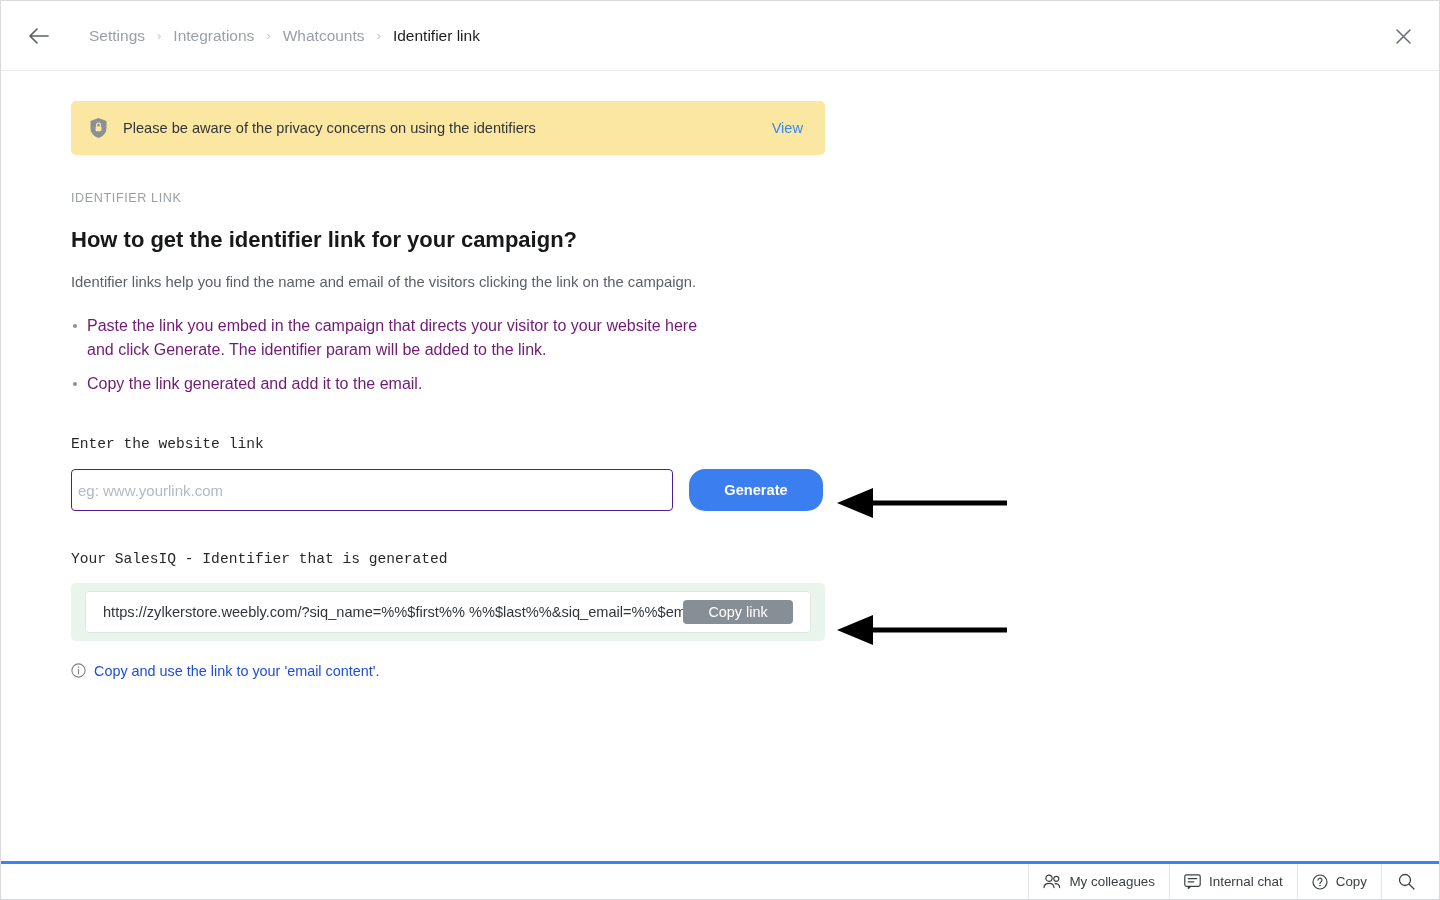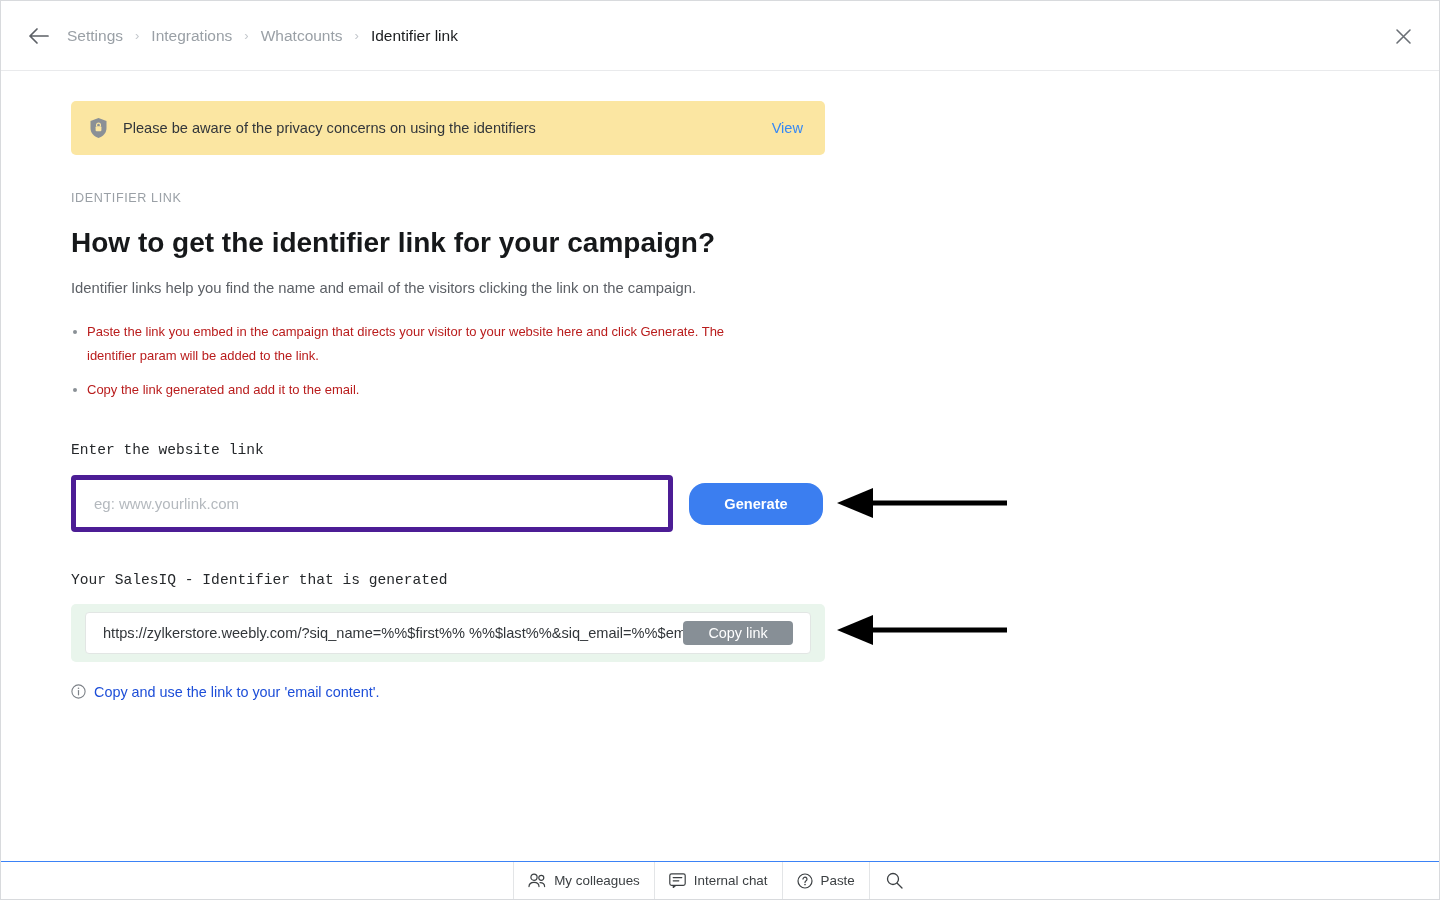--- a/index.html
+++ b/index.html
@@ -17,21 +17,21 @@
     border: 1px solid #d8dadd;
     overflow: hidden;
   }
 
   
   #header {
     position: absolute; left: 0; top: 0;
     width: 1438px; height: 70px;
     background: #ffffff;
     border-bottom: 1px solid #e9eaec;
-    display: flex; align-items: center;
+    display: flex; align-items: center; gap: 22px;
   }
   #back-btn {
     margin-left: 24px; width: 28px; height: 28px;
     display: flex; align-items: center; justify-content: center;
     cursor: pointer; color: #5c6066;
   }
   #breadcrumb {
     display: flex; align-items: center;
     margin-left: 14px; font-size: 15.5px;
   }
@@ -69,55 +69,55 @@
   }
 
   
   #section-label {
     margin-top: 36px;
     font-size: 12.6px; letter-spacing: 0.6px;
     color: #9aa0a6; text-transform: uppercase;
   }
   #page-title {
     margin-top: 22px;
-    font-size: 28px; font-weight: bold; color: #16181a;
+    font-size: 22px; font-weight: bold; color: #16181a;
   }
   #intro-text {
     margin-top: 21px;
     font-size: 14.8px; color: #5c6066;
   }
 
   
   #bullets { margin-top: 24px; list-style: none; padding: 0; }
   #bullets li {
     position: relative; padding-left: 16px;
-    font-size: 13px; color: #b91c1c;
+    font-size: 16px; color: #701a75;
     line-height: 24px; max-width: 655px;
     margin-bottom: 10px;
   }
   #bullets li::before {
     content: ""; position: absolute; left: 2px; top: 10px;
     width: 4px; height: 4px; border-radius: 50%;
     background: #8a9096;
   }
 
   
   .field-label {
     font-size: 14.6px; color: #25282b; font-family: Liberation Mono, monospace;
   }
   #website-label { margin-top: 40px; }
 
   
   #input-row {
     margin-top: 17px; display: flex; align-items: center;
   }
   #website-input {
-    width: 602px; height: 57px;
-    border: 5px solid #4c1d95; border-radius: 4px;
-    padding: 0 18px; font-size: 15px; color: #34383c;
+    width: 602px; height: 42px;
+    border: 1px solid #4c1d95; border-radius: 4px;
+    padding: 0 6px; font-size: 15px; color: #34383c;
     font-family: "Liberation Sans", sans-serif;
     background: #fff; outline: none;
   }
   #website-input::placeholder { color: #b4b9be; }
   #generate-btn {
     margin-left: 16px;
     width: 134px; height: 42px;
     background: #3b7ef0; border: none; border-radius: 16px;
     color: #ffffff; font-size: 14.6px; font-weight: bold;
     font-family: "Liberation Sans", sans-serif;
@@ -162,22 +162,22 @@
 
   
   .arrow { position: absolute; }
   #arrow-generate { left: 836px; top: 485px; }
   #arrow-copy { left: 836px; top: 612px; }
 
   
   #footer {
     position: absolute; left: 0; bottom: 0;
     width: 1438px; height: 38px;
-    background: #ffffff; border-top: 1px solid #3b82f6;
-    display: flex; justify-content: center; align-items: stretch;
+    background: #ffffff; border-top: 3px solid #3b82f6;
+    display: flex; justify-content: flex-end; align-items: stretch;
   }
   .footer-item {
     display: flex; align-items: center; gap: 8px;
     padding: 0 14px;
     border-left: 1px solid #e3e5e7;
     font-size: 13.4px; color: #3c4043;
     cursor: pointer;
   }
   .footer-item.icon-only { padding: 0 16px; }
 </style>
@@ -288,21 +288,21 @@
       </svg>
       <span>Internal chat</span>
     </div>
 
     <div class="footer-item">
       <svg width="16" height="16" viewBox="0 0 16 16" fill="none">
         <circle cx="8" cy="8" r="7" stroke="#3c4043" stroke-width="1.2"></circle>
         <path d="M6 6.1a2 2 0 113.1 1.7c-.6.4-1.1.8-1.1 1.6" stroke="#3c4043" stroke-width="1.2" stroke-linecap="round" fill="none"></path>
         <circle cx="8" cy="11.6" r="0.8" fill="#3c4043"></circle>
       </svg>
-      <span>Paste</span>
+      <span>Copy</span>
     </div>
 
     <div class="footer-item icon-only">
       <svg width="17" height="17" viewBox="0 0 17 17" fill="none">
         <circle cx="7" cy="7" r="5.5" stroke="#3c4043" stroke-width="1.3"></circle>
         <path d="M11.2 11.2L16 16" stroke="#3c4043" stroke-width="1.3" stroke-linecap="round"></path>
       </svg>
       <span></span>
     </div>
   </div>

